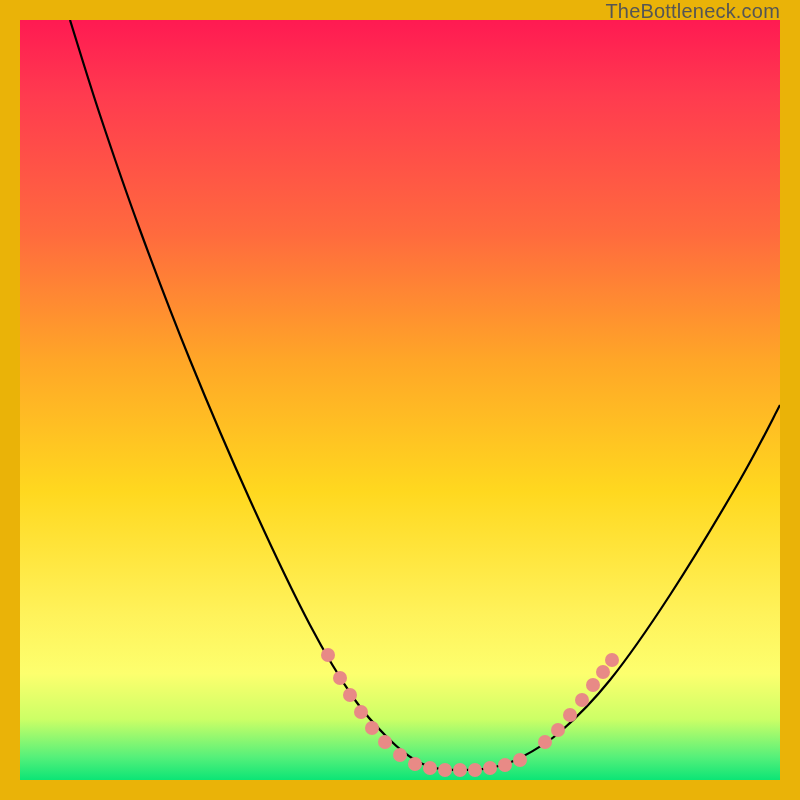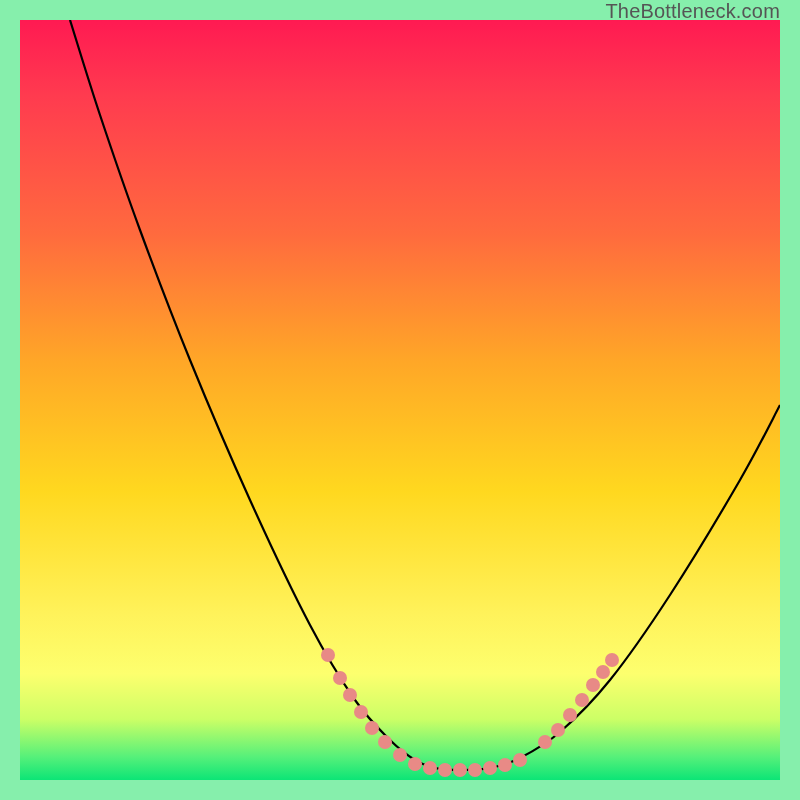--- a/index.html
+++ b/index.html
@@ -8,21 +8,21 @@
     width: 800px;
     height: 800px;
     background: #000000;
     overflow: hidden;
     font-family: Arial, Helvetica, sans-serif;
   }
   .stage {
     position: relative;
     width: 800px;
     height: 800px;
-    background: #86efac;
+    background: #eab308;
   }
   .plot-area {
     position: absolute;
     left: 20px;
     top: 20px;
     width: 760px;
     height: 760px;
     
     background: linear-gradient(
       to bottom,

